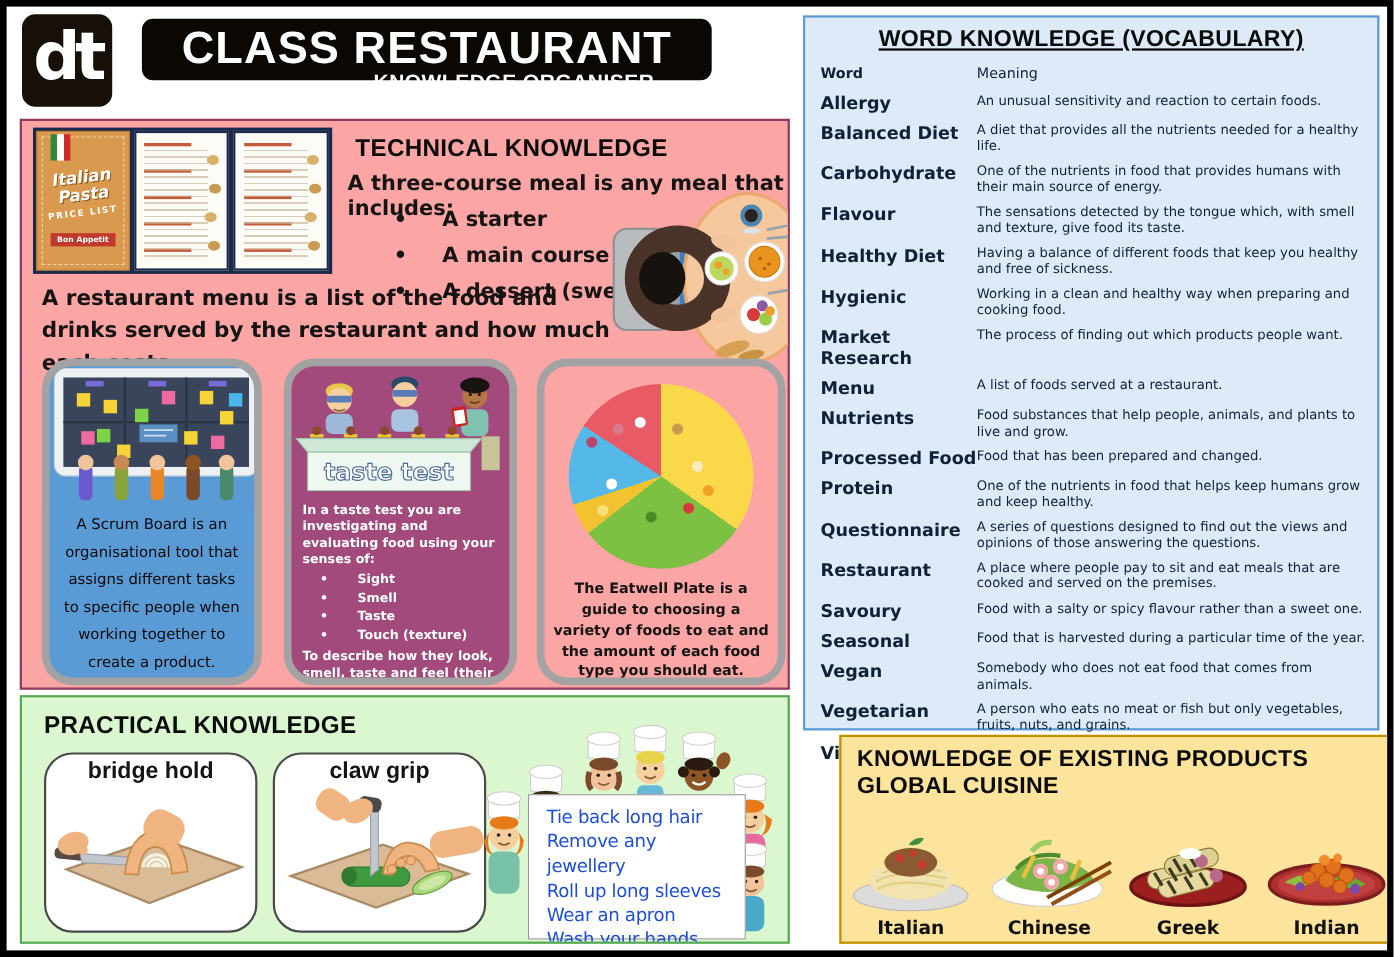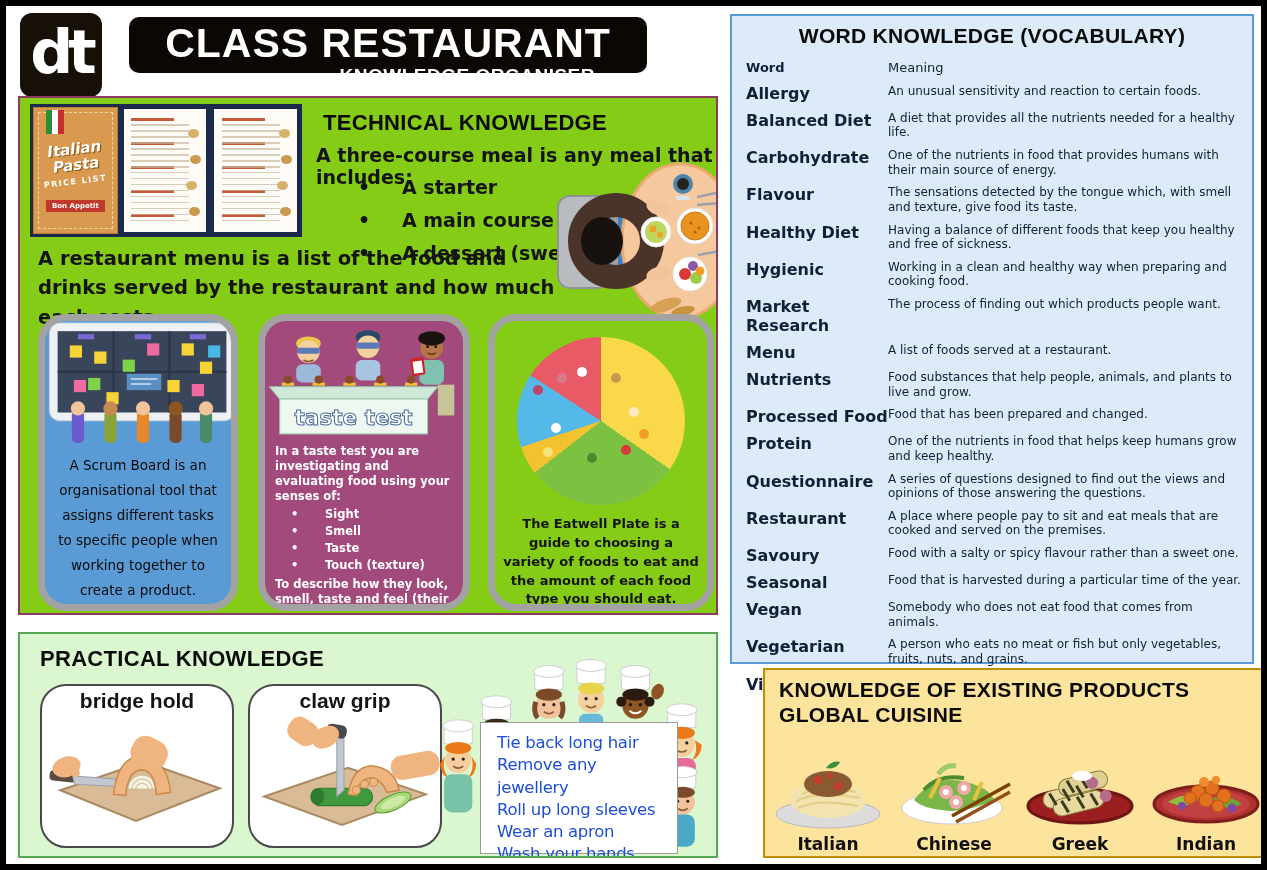--- a/index.html
+++ b/index.html
@@ -15,26 +15,26 @@
              letter-spacing:-5px; font-family:"DejaVu Sans", sans-serif; padding-bottom:6px; }
   .title-box { position:absolute; left:123px; top:11px; width:518px; height:56px;
                background:#0b0703; border-radius:10px; padding-top:5px; }
   .title-main { color:#fff; font-family:"Liberation Sans", sans-serif; font-weight:900;
                 font-size:41px; text-align:center; line-height:1.05; letter-spacing:1px; }
   .title-sub { color:#fff; font-family:"Liberation Sans", sans-serif; font-weight:900;
                font-size:19px; text-align:right; padding-right:52px; letter-spacing:0.5px; }
 
   
   .sec { position:absolute; }
-  .sec-technical { left:12px; top:90px; width:700px; height:519px;
-                   background:#84cc16; border:2px solid #8c3a60; overflow:hidden; }
+  .sec-technical { left:12px; top:102px; width:700px; height:519px;
+                   background:#fca5a5; border:2px solid #8c3a60; overflow:hidden; }
   .sec-practical { left:12px; top:626px; width:700px; height:226px;
                    background:#dbf7d0; border:2px solid #55a953; overflow:hidden; }
   .sec-vocab { left:724px; top:8px; width:524px; height:650px;
-               background:#dcebf7; border:2px solid #5b9bd5; }
+               background:#dcebf7; border:2px solid #5b9bd5;text-decoration:underline; }
   .sec-cuisine { left:724px; top:662px; width:524px; height:190px;
                  background:#fde49c; border:2px solid #bf8f00; overflow:hidden;margin-left:33px; }
 
   .sec-title { font-family:"Liberation Sans", sans-serif; font-weight:900; color:#0b0b0b;
                font-size:22px; letter-spacing:0.3px; }
 
   
   .tech-title { position:absolute; left:290px; top:12px; width:310px; text-align:center; }
   .menu-img { position:absolute; left:10px; top:6px; width:272px; height:133px;
               background:#1b2a4a; padding:3px; display:flex; gap:4px; }

